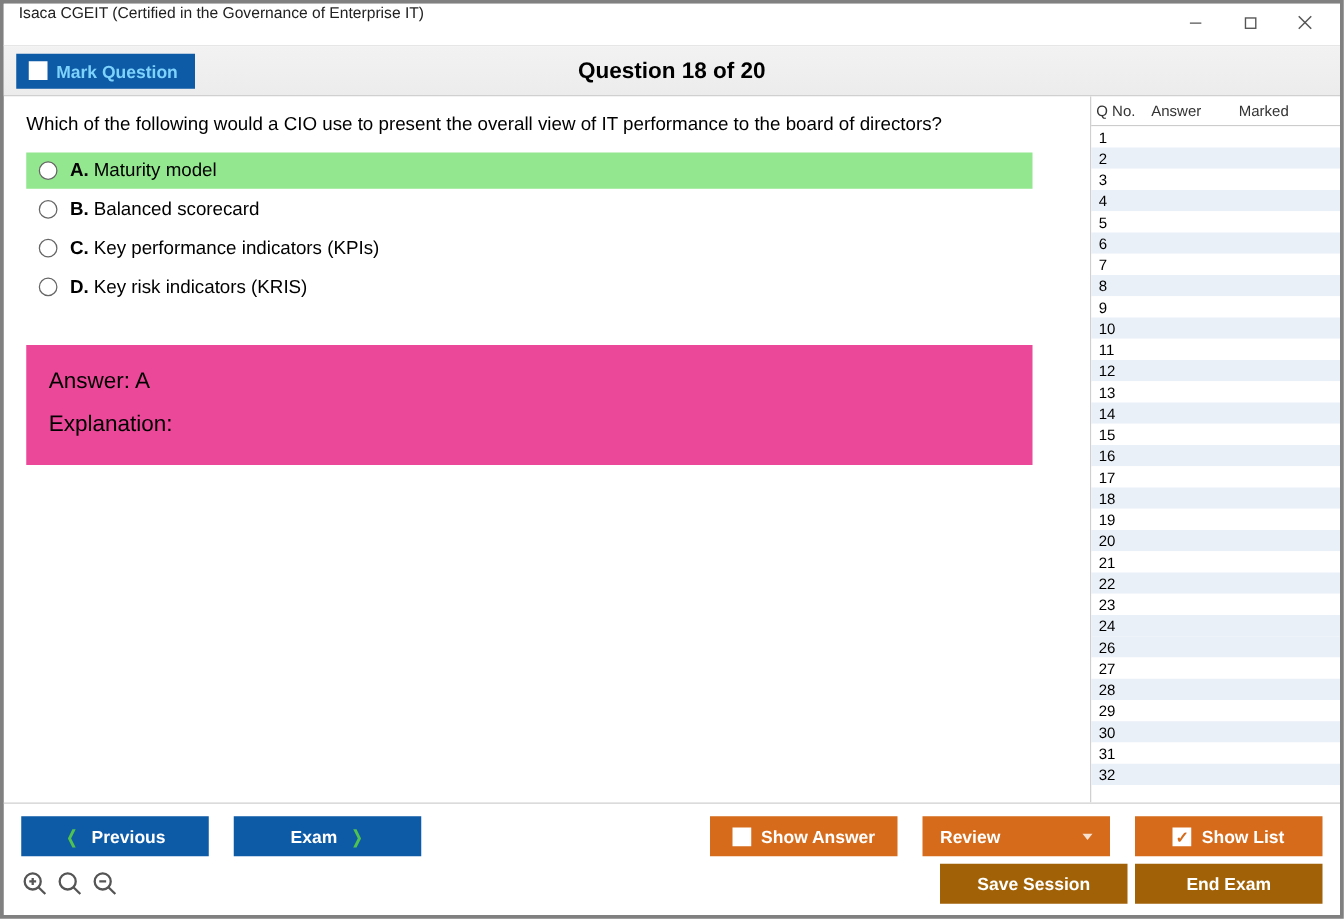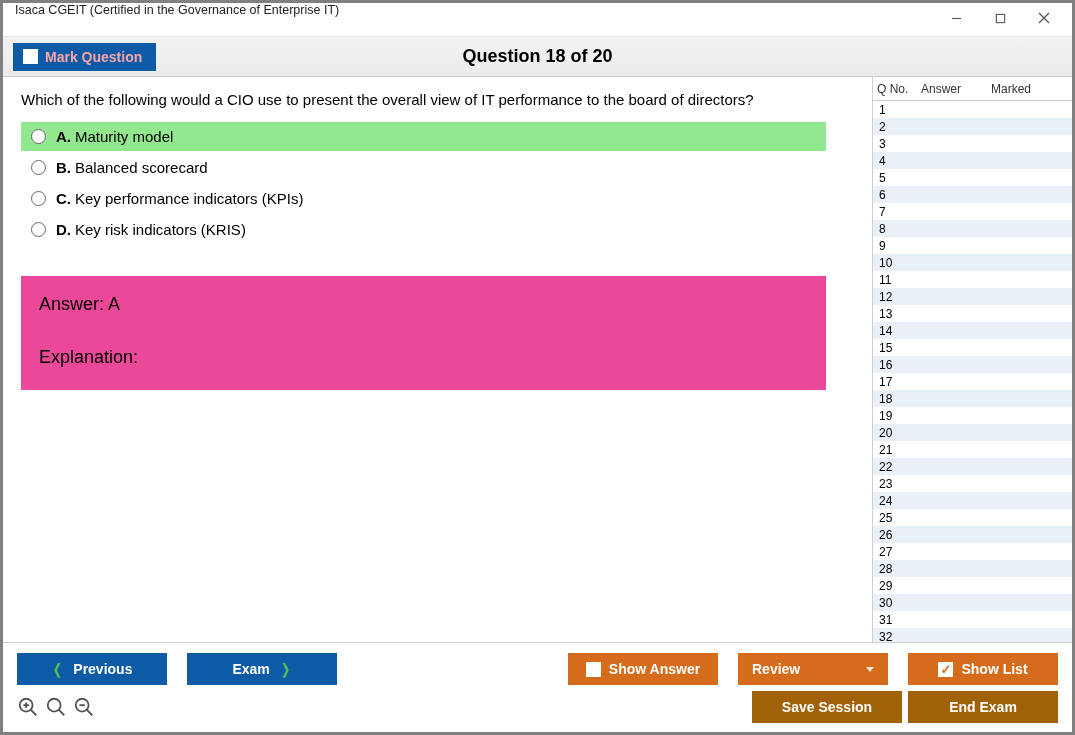--- a/index.html
+++ b/index.html
@@ -33,21 +33,21 @@
   .headerrow {
     height:40px;
     background:linear-gradient(#f2f2f2,#ececec);
     border-bottom:1px solid #d0d0d0;
     display:flex; align-items:center;
     padding:0 10px;
     position:relative;
   }
   .mark-btn {
     background:#0d5aa7;
-    color:#fca5a5;
+    color:#7dd3fc;
     font-weight:bold;
     font-size:14px;
     padding:6px 14px 6px 10px;
     display:flex; align-items:center;
     cursor:pointer;
     border:none;
   }
   .mark-btn .chk {
     width:15px; height:15px;
     background:#fff;
@@ -98,21 +98,21 @@
   }
   .optrow .letter { font-weight:bold; margin-right:4px; }
 
   .answerbox {
     margin-top:30px;
     background:#ec4899;
     padding:18px 18px 22px 18px;
     font-size:18px;
     font-weight:normal;
   }
-  .answerbox .label2 { margin-top:32px; }
+  .answerbox .label2 { margin-top:14px; }
 
   
   .sidepanel {
     width:200px;
     border-left:1px solid #d0d0d0;
     display:flex; flex-direction:column;
     font-size:12px;
   }
   .gridhead {
     display:flex;
@@ -400,25 +400,20 @@
             <div class="gr-ans"></div>
             <div class="gr-mark"></div>
           </div>
           <div class="gridrow odd">
             <div class="gr-qno">23</div>
             <div class="gr-ans"></div>
             <div class="gr-mark"></div>
           </div>
           <div class="gridrow even">
             <div class="gr-qno">24</div>
-            <div class="gr-ans"></div>
-            <div class="gr-mark"></div>
-          </div>
-          <div class="gridrow odd">
-            <div class="gr-qno">25</div>
             <div class="gr-ans"></div>
             <div class="gr-mark"></div>
           </div>
           <div class="gridrow even">
             <div class="gr-qno">26</div>
             <div class="gr-ans"></div>
             <div class="gr-mark"></div>
           </div>
           <div class="gridrow odd">
             <div class="gr-qno">27</div>

